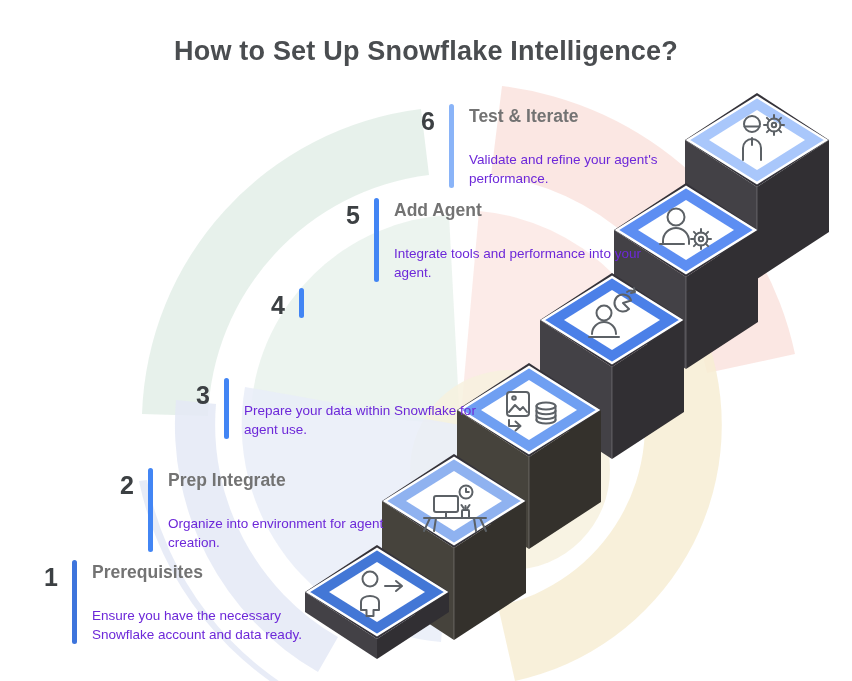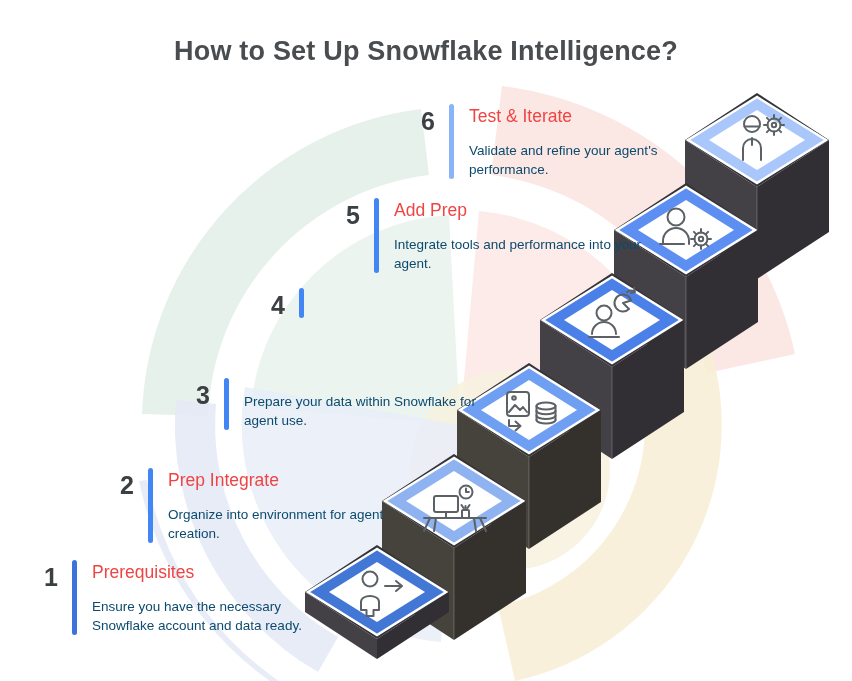--- a/index.html
+++ b/index.html
@@ -26,22 +26,22 @@
   .t3{left:176px;top:378px}
   .t4{left:251px;top:288px}
   .t5{left:326px;top:198px}
   .t6{left:401px;top:104px}
   .num{
     width:34px;text-align:right;font-size:25px;font-weight:700;color:#3c4043;
     line-height:1;padding-top:5px;margin-right:14px;flex:none;
   }
   .bar{width:5px;border-radius:3px;background:#4285f4;margin-right:15px;flex:none;}
   .copy{width:248px;}
-  .stitle{font-size:17.5px;font-weight:400;color:#ef4444;padding-top:2px;}
-  .sdesc{font-size:13.5px;color:#0c4a6e;line-height:1.42;margin-top:14px;}
+  .stitle{font-size:17.5px;font-weight:700;color:#737373;padding-top:2px;}
+  .sdesc{font-size:13.5px;color:#6d28d9;line-height:1.42;margin-top:23px;}
 </style>
 </head>
 <body>
 
 <div class="canvas">
 
   <svg class="bg-svg" viewBox="0 0 852 681">
     <g fill-opacity="0.85">
       <path d="M142,414 A318,318 0 0 1 421,109 L429,175 A252,252 0 0 0 208,416 Z" fill="#e3efe7"></path>
       <path d="M460,425 L251,407 A210,210 0 0 1 449,215 Z" fill="#e9f2ec"></path>
@@ -188,21 +188,21 @@
 
   <div class="step-text t4">
     <div class="num">4</div>
     <div class="bar" style="background: rgb(66, 133, 244);"></div>
   </div>
 
   <div class="step-text t5">
     <div class="num">5</div>
     <div class="bar" style="background: rgb(66, 133, 244);"></div>
     <div class="copy">
-      <div class="stitle">Add Prep</div>
+      <div class="stitle">Add Agent</div>
       <div class="sdesc">Integrate tools and performance into your agent.</div>
     </div>
   </div>
 
   <div class="step-text t6">
     <div class="num">6</div>
     <div class="bar" style="background: rgb(138, 180, 248);"></div>
     <div class="copy">
       <div class="stitle">Test &amp; Iterate</div>
       <div class="sdesc">Validate and refine your agent's performance.</div>

